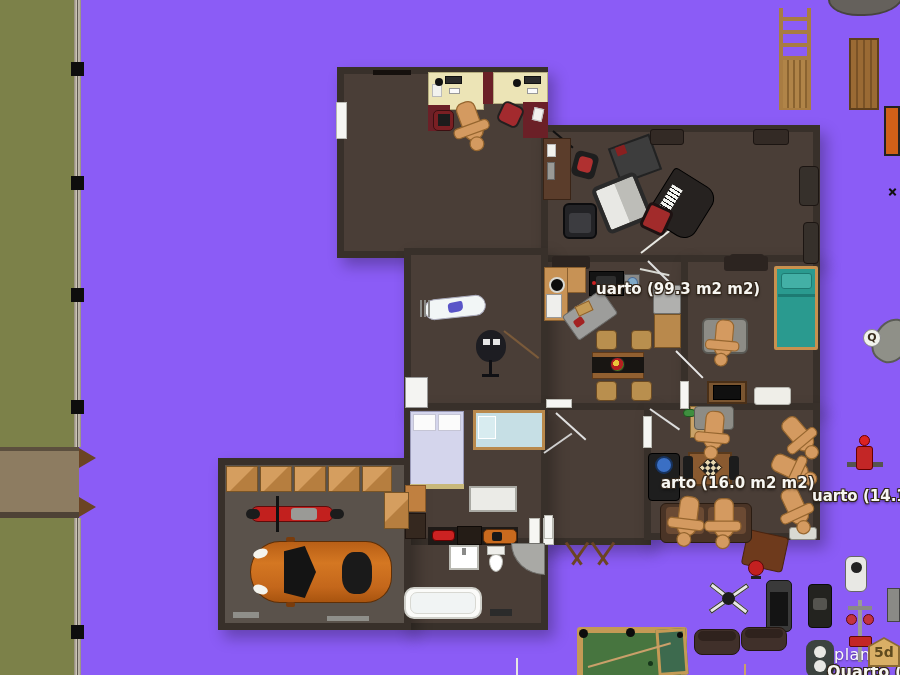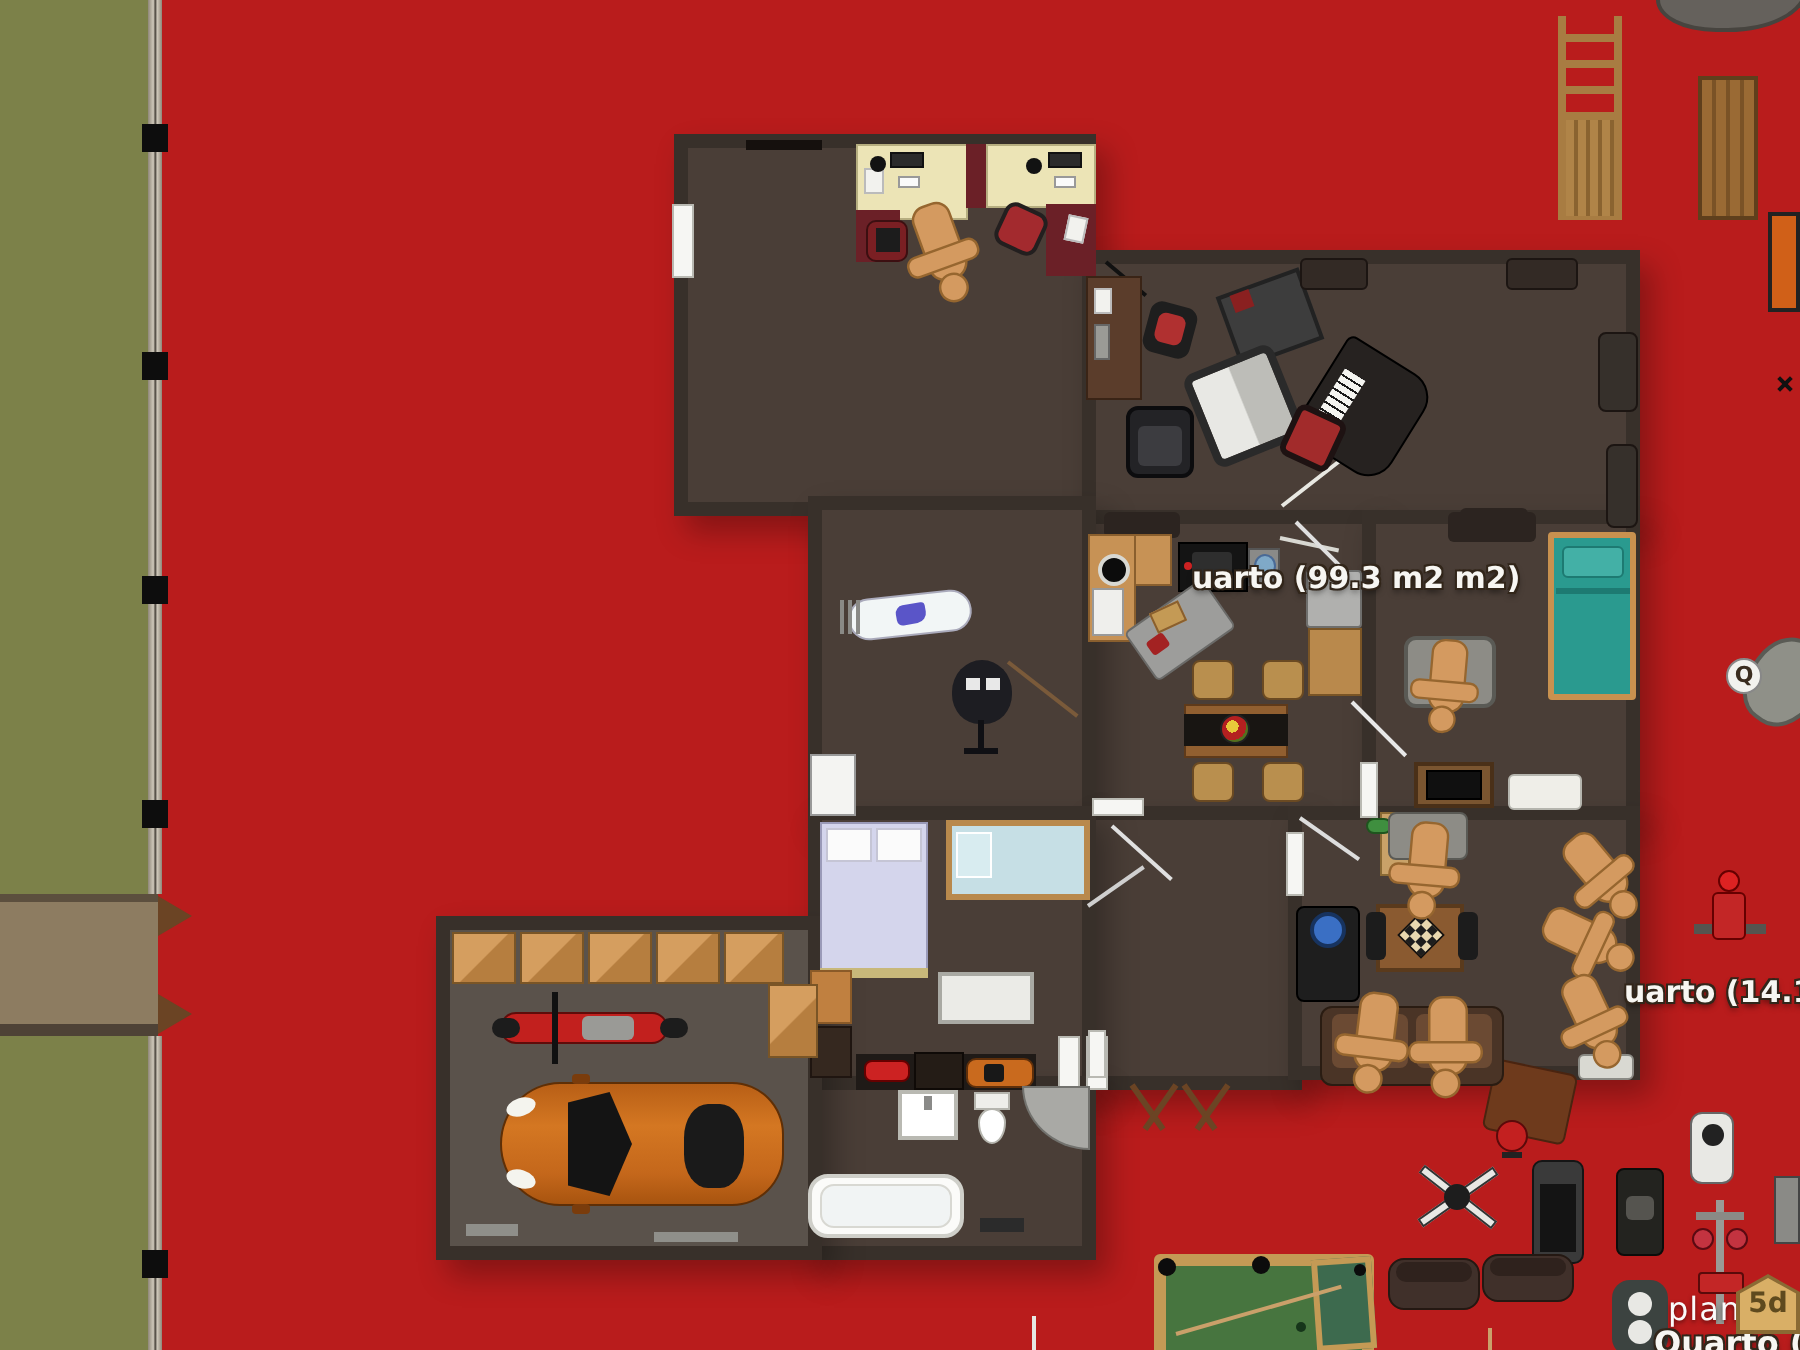--- a/index.html
+++ b/index.html
@@ -1,16 +1,16 @@
 <!DOCTYPE html>
 <html><head>
 <meta charset="utf-8">
 <style>
   html,body{margin:0;padding:0;background:#444;}
-  #stage{position:relative;width:900px;height:675px;overflow:hidden;background:#b91c1c;font-family:"DejaVu Sans",sans-serif;}
+  #stage{position:relative;width:900px;height:675px;overflow:hidden;background:#8b5cf6;font-family:"DejaVu Sans",sans-serif;}
   .abs{position:absolute;box-sizing:border-box;}
   .room{position:absolute;box-sizing:border-box;background:#4a3e37;border:7px solid #38302a;box-shadow:6px 8px 14px rgba(0,0,0,.28);z-index:4;}
   .f{position:absolute;box-sizing:border-box;z-index:10;}
   .door{position:absolute;box-sizing:border-box;background:#f6f6f3;border:1px solid #b9b9b2;z-index:9;}
   .arc{position:absolute;height:2px;z-index:9;transform-origin:left center;}
   .label{position:absolute;z-index:30;font-weight:bold;font-size:15px;color:#f7f6f2;white-space:nowrap;letter-spacing:0px;
     text-shadow:-1px -1px 0 #32261a,1px -1px 0 #32261a,-1px 1px 0 #32261a,1px 1px 0 #32261a,0 2px 3px rgba(0,0,0,.55);}
   .man{position:absolute;z-index:12;width:16px;height:32px;background:#d49a60;border:1px solid #96662f;border-radius:7px 7px 6px 6px;box-sizing:border-box;}
   .man::before{content:"";position:absolute;width:10px;height:10px;border-radius:50%;background:#d49a60;border:1px solid #96662f;left:2px;top:-10px;}
   .man::after{content:"";position:absolute;width:28px;height:7px;border-radius:4px;background:#d49a60;border:1px solid #96662f;left:-7px;top:4px;}
@@ -263,20 +263,21 @@
   <div class="f" style="left:657px;top:629px;width:30px;height:46px;background:#3d6a4e;border:3px solid #c49a55;transform:rotate(-4deg);"></div>
   <div class="f" style="left:677px;top:632px;width:6px;height:6px;background:#0c0c0c;border-radius:50%;"></div>
   <div class="f" style="left:694px;top:629px;width:46px;height:26px;background:#40302a;border-radius:8px;border:1px solid #241812;"></div>
   <div class="f" style="left:698px;top:631px;width:38px;height:10px;background:#2f221d;border-radius:5px;"></div>
   <div class="f" style="left:741px;top:627px;width:46px;height:24px;background:#40302a;border-radius:8px;border:1px solid #241812;"></div>
   <div class="f" style="left:745px;top:629px;width:38px;height:9px;background:#2f221d;border-radius:5px;"></div>
   <div class="f" style="left:516px;top:658px;width:2px;height:17px;background:#e6e6e2;"></div>
   <div class="f" style="left:744px;top:664px;width:2px;height:11px;background:#caa06a;"></div>
 
   <div class="label" style="left:596px;top:280px;">uarto (99.3 m2 m2)</div>
+  <div class="label" style="left:661px;top:474px;">arto (16.0 m2 m2)</div>
   <div class="label" style="left:812px;top:487px;">uarto (14.1 m2</div>
   <div class="label" style="left:827px;top:662px;font-size:16px;">Quarto (19</div>
   <div class="label" style="left:863px;top:329px;width:16px;height:16px;background:#f2f2ee;border-radius:50%;color:#3a2d1f;font-size:11px;text-align:center;line-height:16px;text-shadow:none;border:1px solid #888;">Q</div>
 
   <div class="wm" style="left:834px;top:645px;">planner</div>
   <div class="badge" style="left:868px;top:637px;">
     <div class="in">5d</div>
   </div>
 
 </div>

